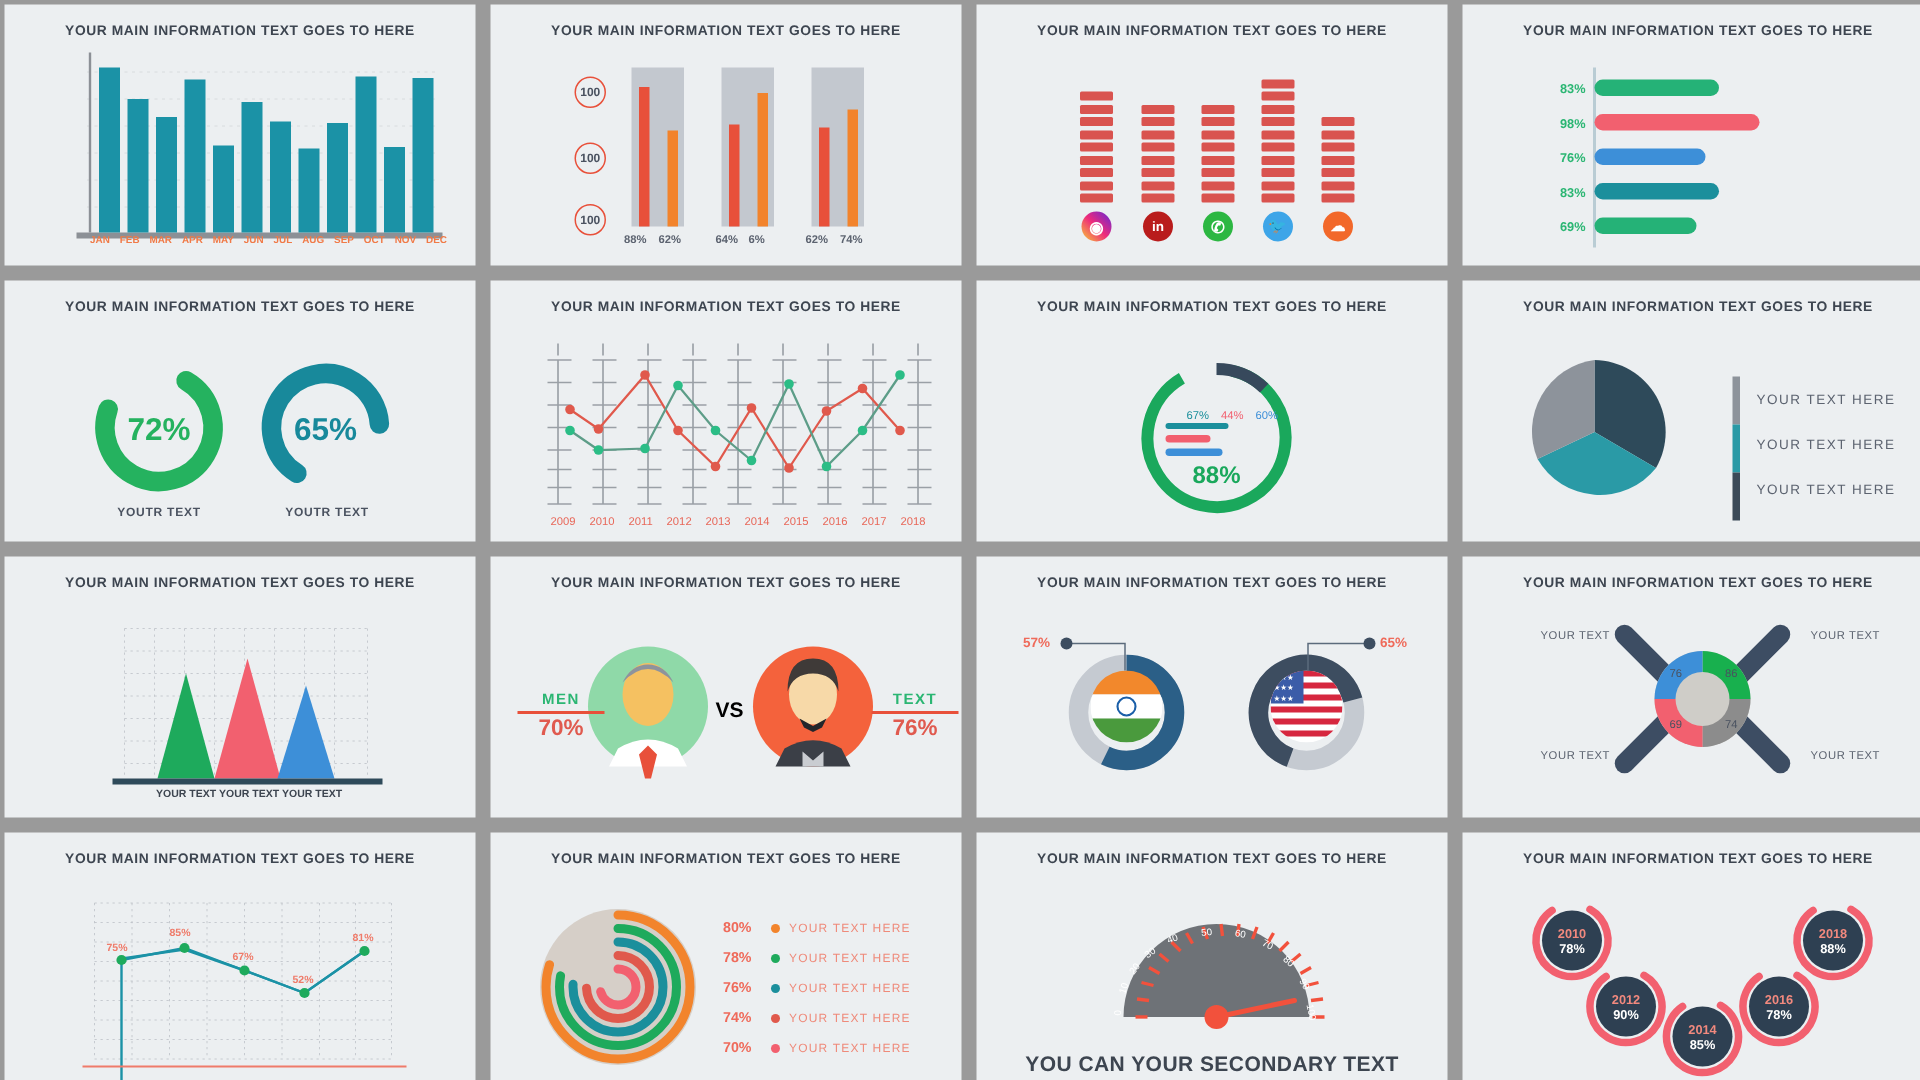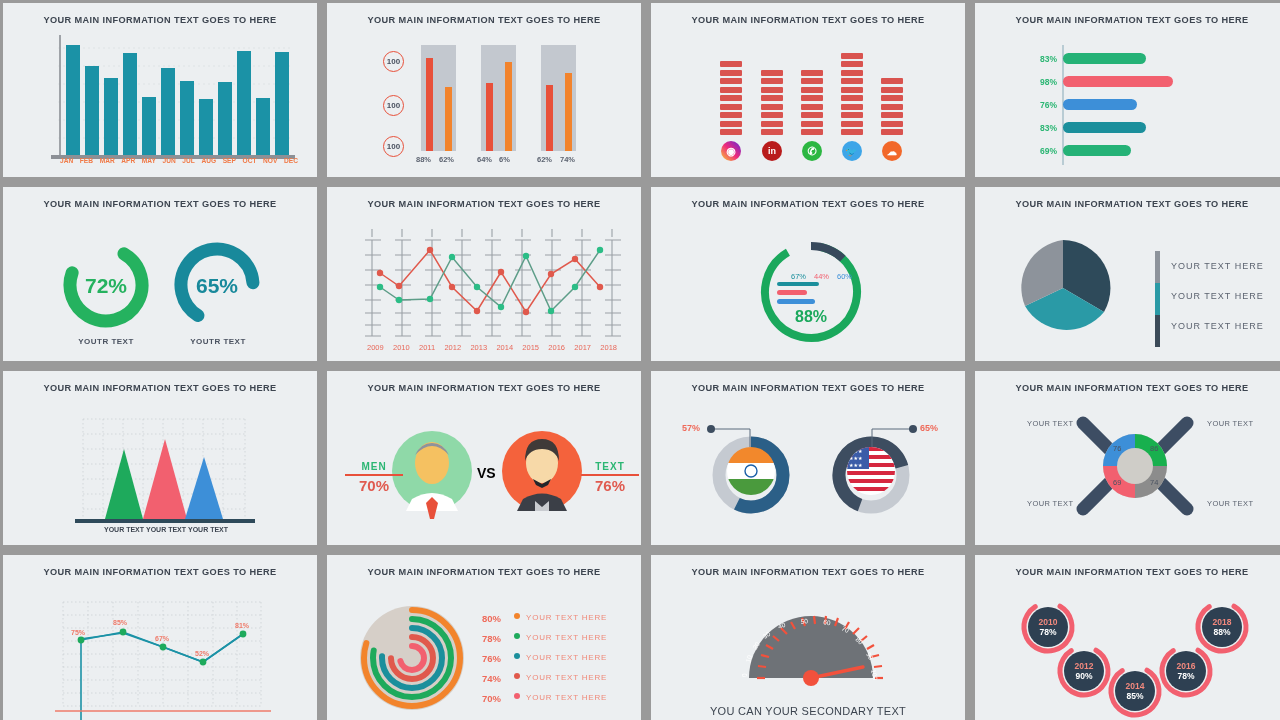--- a/index.html
+++ b/index.html
@@ -29,21 +29,21 @@
     font-size: 9.2px;
     letter-spacing: 0.4px;
     color: #3d4550;
     font-weight: 700;
     white-space: nowrap;
   }
   .stage { position: absolute; inset: 0; }
   svg { display: block; }
   .sub {
     position: absolute; bottom: 12px; left: 0; right: 0;
-    text-align: center; font-size: 11px; font-weight: 400;
+    text-align: center; font-size: 14px; font-weight: 700;
     color: #3d4550; letter-spacing: .3px;
   }
 
   
   .ringnum {
     position:absolute; width:21px; height:21px; border-radius:50%;
     border:1.6px solid #e8503a; color:#4a5260; font-size:8px;
     display:flex; align-items:center; justify-content:center; font-weight:700;
   }
   .c2lab { position:absolute; font-size:7.5px; color:#5c6370; font-weight:600; }
@@ -78,21 +78,21 @@
   
   .flagpct { position:absolute; font-size:9px; font-weight:600; }
 
   
   .xlab { position:absolute; font-size:7.5px; color:#5c6370; letter-spacing:.4px; }
 
   
   .lnlab { position:absolute; font-size:7px; font-weight:700; color:#ef7b6a; }
 
   
-  .rl-row { position:absolute; display:flex; gap:6px; }
+  .rl-row { position:absolute; display:flex; align-items:center; gap:6px; }
   .rl-pct { font-size:9.5px; color:#ef6a5a; font-weight:600; width:26px; }
   .rl-dot { width:6px; height:6px; border-radius:50%; }
   .rl-txt { font-size:8px; color:#ef8a7a; letter-spacing:.8px; }
 
   
   .abt-c { position:absolute; border-radius:50%; background:#2e4052; color:#fff;
       display:flex; flex-direction:column; align-items:center; justify-content:center; }
   .abt-y { font-size:8.5px; color:#f2897e; font-weight:700; }
   .abt-p { font-size:8.5px; color:#ffffff; font-weight:700; }
   .abt-main { width:66px; height:66px; }

